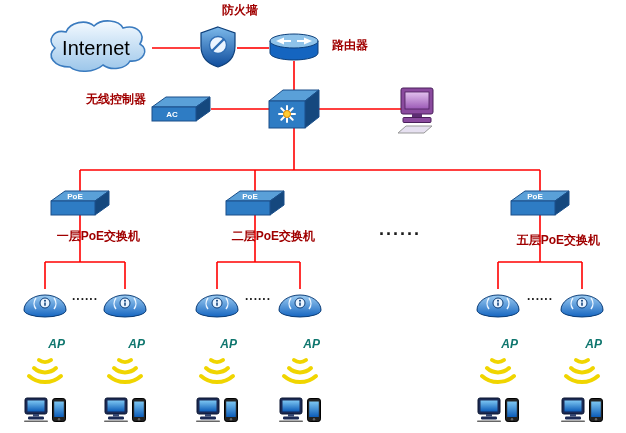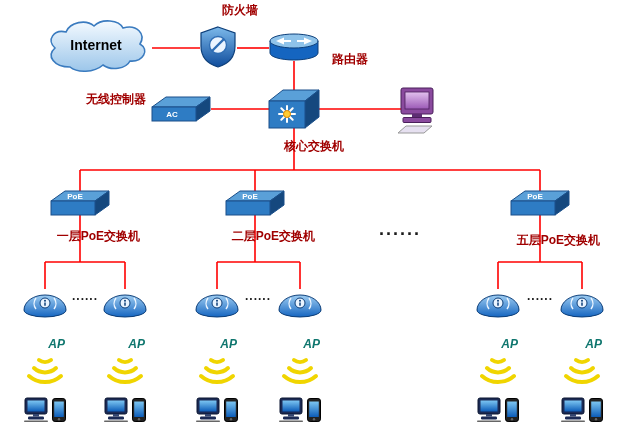--- a/index.html
+++ b/index.html
@@ -12,21 +12,21 @@
   }
   #diagram-svg { position:absolute; left:0; top:0; }
   .conn { stroke:var(--line-color); stroke-width:1.6; }
   .lbl {
     position:absolute; font-size:12px; font-weight:bold;
     color:var(--label-color); text-align:right; white-space:nowrap; line-height:14px;
   }
   .lbl.black { color:#0f766e;font-style:italic; }
   .lbl.left { text-align:left; }
   .internet-text {
-    position:absolute; font-size:14px; font-weight:bold; color:#000;
+    position:absolute; font-size:20px; font-weight:normal; color:#000;
     text-align:center; white-space:nowrap;
   }
   .dots { position:absolute; font-weight:bold; color:#1a1a1a; text-align:center; white-space:nowrap; }
   .dots.big { font-size:18px; letter-spacing:2px; }
   .dots.small { font-size:12px; letter-spacing:1px; }
 </style>
 </head>
 <body>
 
 <div id="canvas" style="--line-color: #ff0000; --label-color: #a00000;">
@@ -199,25 +199,24 @@
     <text x="172" y="117" text-anchor="middle" font-size="8" font-weight="bold" fill="#ffffff">AC</text>
     <text x="75" y="199" text-anchor="middle" font-size="8" font-weight="bold" fill="#ffffff">PoE</text>
     <text x="250" y="199" text-anchor="middle" font-size="8" font-weight="bold" fill="#ffffff">PoE</text>
     <text x="535" y="199" text-anchor="middle" font-size="8" font-weight="bold" fill="#ffffff">PoE</text>
   </svg>
 
   <div class="internet-text" style="left:42px; top:37px; width:108px;">Internet</div>
 
   <div class="lbl" style="left:178px; top:3px; width:80px;">防火墙</div>
 
-  <div class="lbl left" style="left:332px; top:52px; width:70px;">路由器</div>
+  <div class="lbl left" style="left:332px; top:38px; width:70px;">路由器</div>
 
   <div class="lbl" style="left:30px; top:92px; width:116px;">无线控制器</div>
 
-  <div class="lbl" style="left:244px; top:139px; width:100px;">核心交换机</div>
 
 
   <div class="lbl" style="left:195px; top:229px; width:120px;">二层PoE交换机</div>
 
   <div class="lbl" style="left:20px; top:229px; width:120px;">一层PoE交换机</div>
 
   <div class="lbl" style="left:480px; top:233px; width:120px;">五层PoE交换机</div>
 
   <div class="dots big" style="left:355px; top:219px; width:90px;">......</div>
 

